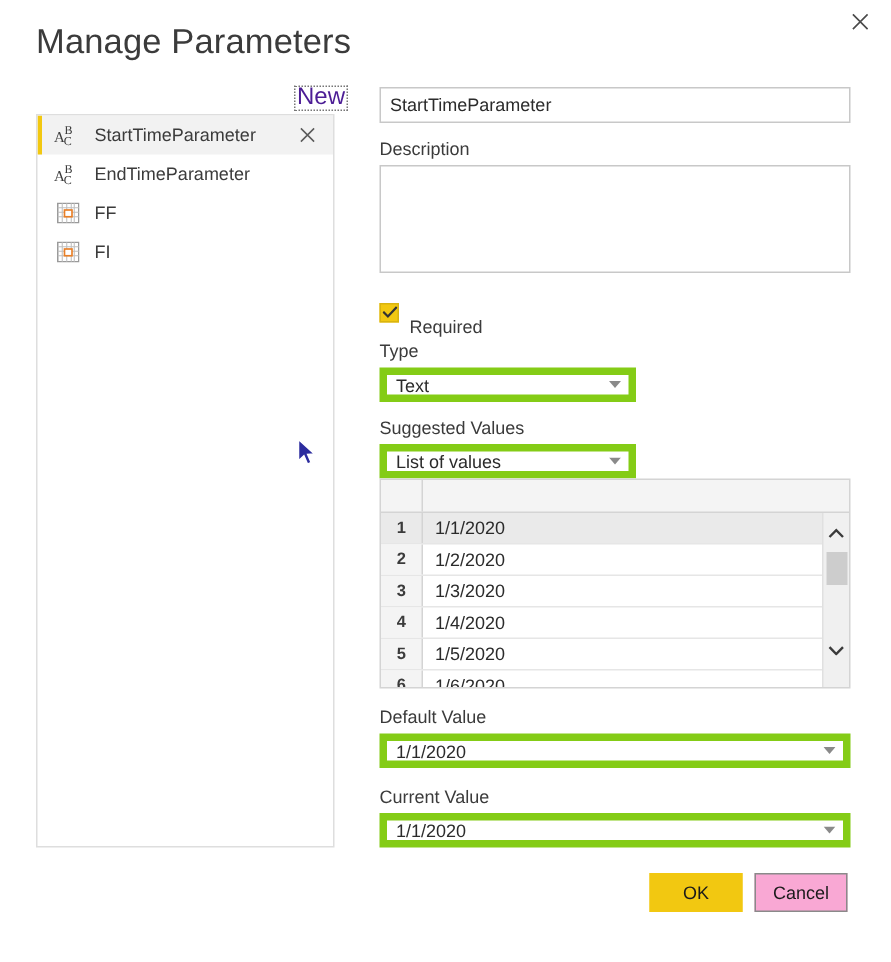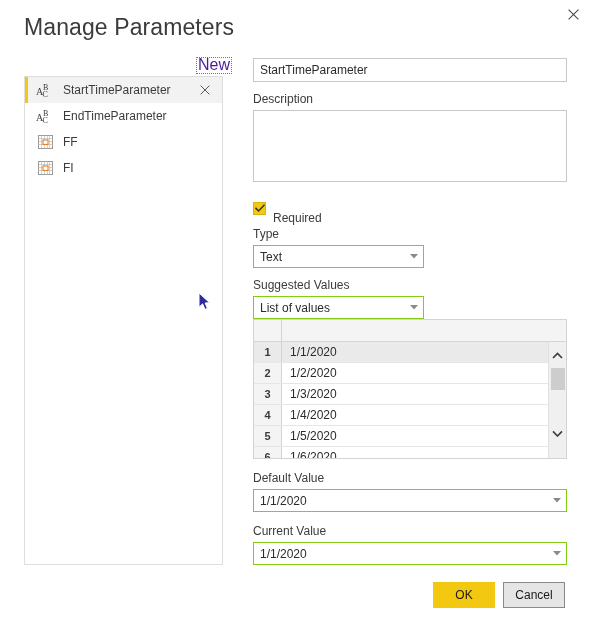--- a/index.html
+++ b/index.html
@@ -188,21 +188,21 @@
     font-size: 12px;
     color: #3b3b3b;
     margin-top: 20px;
   }
 
   
   .dropdown {
     width: 171px;
     height: 23px;
     box-sizing: border-box;
-    border: 1px solid #84cc16;
+    border: 5px solid #84cc16;
     background: #ffffff;
     display: flex;
     align-items: center;
     cursor: pointer;
     position: relative;
   }
   .dropdown.wide {
     width: 314px;
   }
   .dropdown-value {
@@ -342,21 +342,21 @@
   .btn-ok {
     left: 433px;
     width: 62px;
     background: #f2c811;
     border: 1px solid #f2c811;
     color: #1a1a1a;
   }
   .btn-cancel {
     left: 503px;
     width: 62px;
-    background: #e5e5e5;
+    background: #f9a8d4;
     border: 1px solid #8a8a8a;
     color: #1a1a1a;
   }
 
   
   .cursor {
     position: absolute;
     left: 198px;
     top: 292px;
     pointer-events: none;

